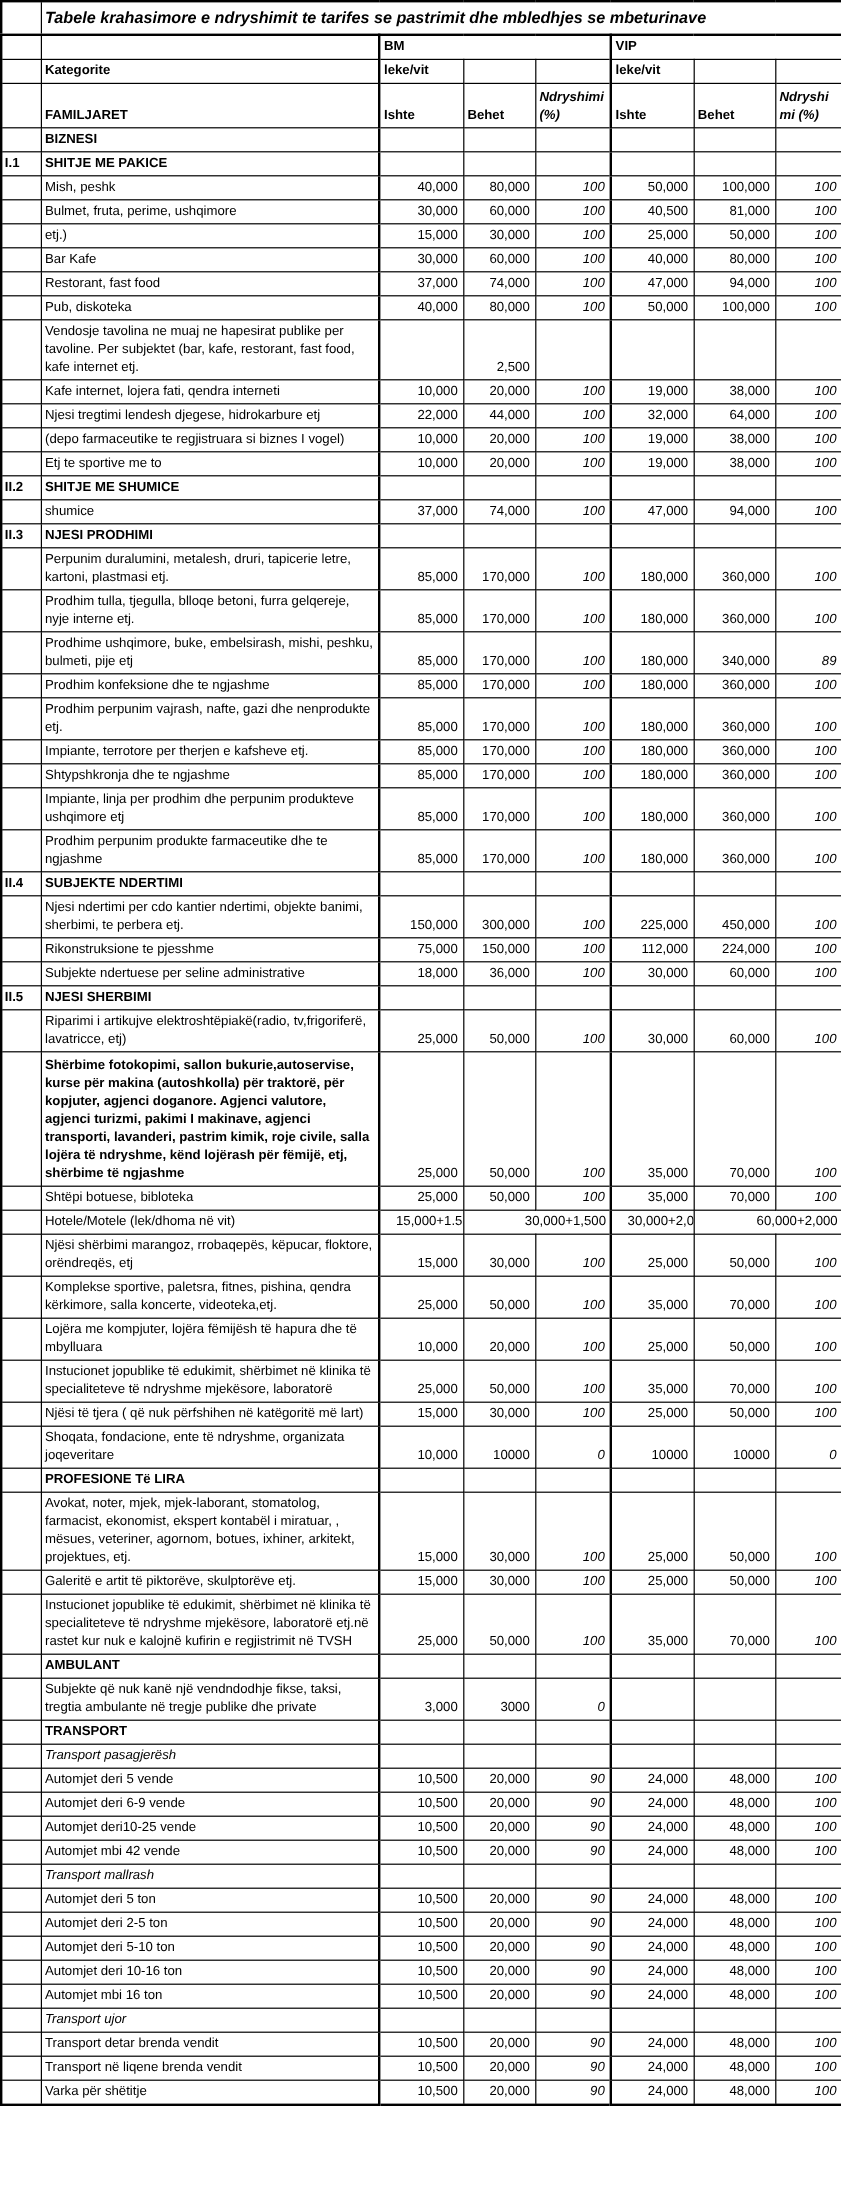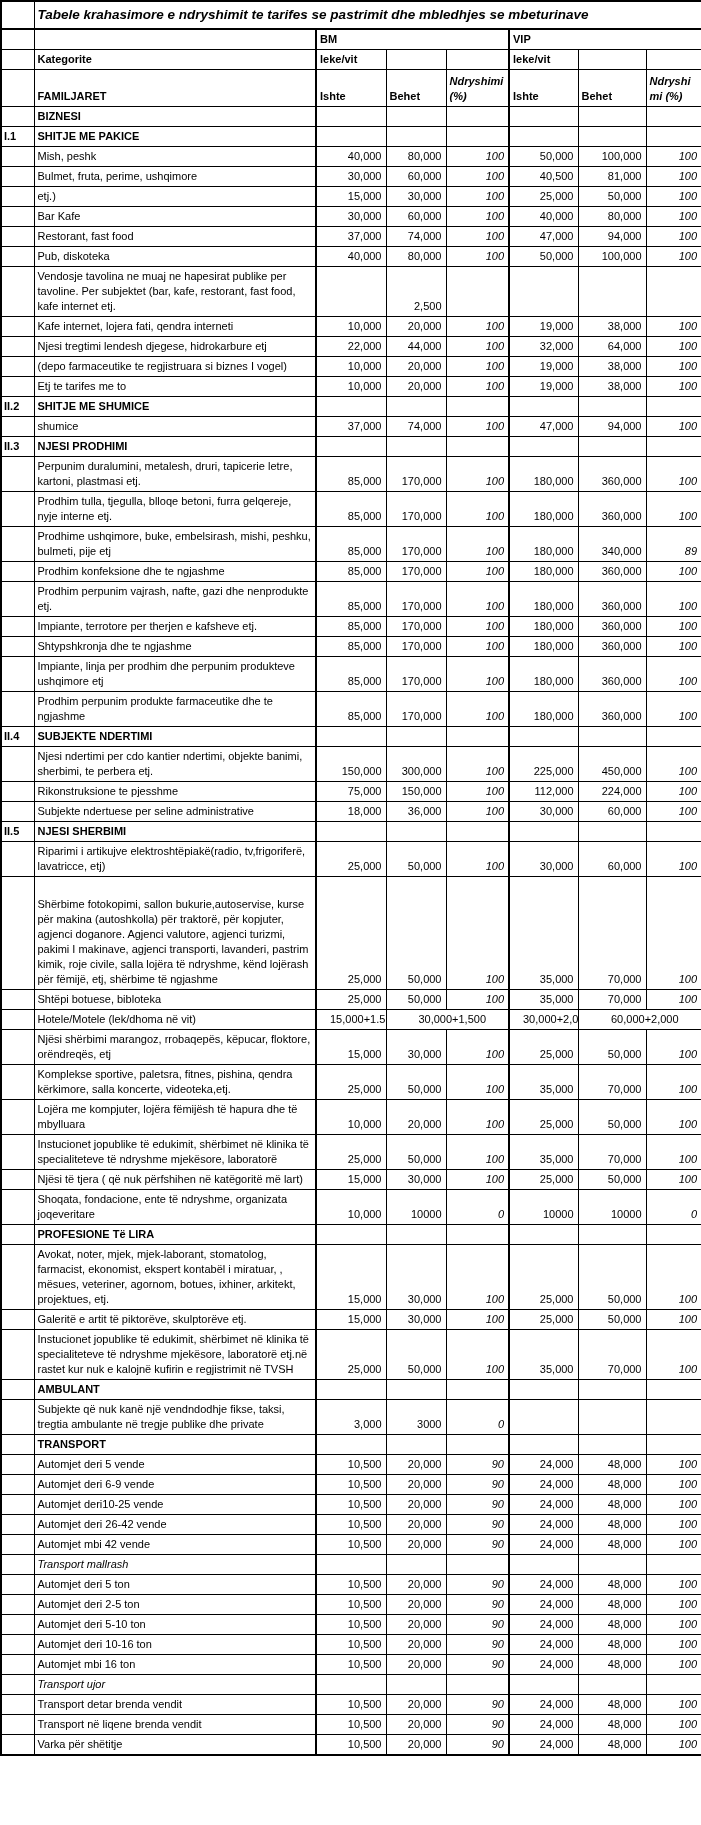--- a/index.html
+++ b/index.html
@@ -13,23 +13,23 @@
   .grp{font-weight:bold;text-align:left;}
   .hdr{font-weight:bold;text-align:left;}
   .hdr-i{font-weight:bold;font-style:italic;text-align:left;}
   .tall{height:32px;}
   .numcol{text-align:left;padding-left:2px;}
   .lbl{text-align:left;}
   .sec{font-weight:bold;margin-top:23px;}
   .ital{font-style:italic;}
   .val{text-align:right;padding-right:4px;white-space:nowrap;}
   .chg{text-align:right;padding-right:4px;font-style:italic;white-space:nowrap;}
-  .lft{text-align:center;padding-left:13px;white-space:nowrap;}
+  .lft{text-align:right;padding-left:13px;white-space:nowrap;}
   .bt{border-left:2px solid #000;}
-  .padtop{padding-top:20px;}
+  .padtop{padding-top:4px;font-weight:bold;}
 </style>
 </head>
 <body>
 
 <div class="wrap">
 <table>
   <colgroup>
     <col style="width:33px">
         <col style="width:282px">
     <col style="width:70px">
@@ -187,21 +187,21 @@
           <td class="lbl">(depo farmaceutike te regjistruara si biznes I vogel)</td>
           <td class="val bt">10,000</td>
           <td class="val">20,000</td>
           <td class="chg">100</td>
           <td class="val bt">19,000</td>
           <td class="val">38,000</td>
           <td class="chg">100</td>
         </tr>
         <tr>
           <td class="numcol"></td>
-          <td class="lbl">Etj te tarifes me to</td>
+          <td class="lbl">Etj te sportive me to</td>
           <td class="val bt">10,000</td>
           <td class="val">20,000</td>
           <td class="chg">100</td>
           <td class="val bt">19,000</td>
           <td class="val">38,000</td>
           <td class="chg">100</td>
         </tr>
         <tr>
           <td class="numcol sec">II.2</td>
           <td class="lbl sec">SHITJE ME SHUMICE</td>
@@ -535,20 +535,30 @@
           <td class="lbl sec">TRANSPORT</td>
           <td class="val bt"></td>
           <td class="val"></td>
           <td class="chg"></td>
           <td class="val bt"></td>
           <td class="val"></td>
           <td class="chg"></td>
         </tr>
         <tr>
           <td class="numcol"></td>
+          <td class="lbl ital">Transport pasagjerësh</td>
+          <td class="val bt"></td>
+          <td class="val"></td>
+          <td class="chg"></td>
+          <td class="val bt"></td>
+          <td class="val"></td>
+          <td class="chg"></td>
+        </tr>
+        <tr>
+          <td class="numcol"></td>
           <td class="lbl">Automjet deri 5 vende</td>
           <td class="val bt">10,500</td>
           <td class="val">20,000</td>
           <td class="chg">90</td>
           <td class="val bt">24,000</td>
           <td class="val">48,000</td>
           <td class="chg">100</td>
         </tr>
         <tr>
           <td class="numcol"></td>
@@ -556,30 +566,20 @@
           <td class="val bt">10,500</td>
           <td class="val">20,000</td>
           <td class="chg">90</td>
           <td class="val bt">24,000</td>
           <td class="val">48,000</td>
           <td class="chg">100</td>
         </tr>
         <tr>
           <td class="numcol"></td>
           <td class="lbl">Automjet deri10-25 vende</td>
-          <td class="val bt">10,500</td>
-          <td class="val">20,000</td>
-          <td class="chg">90</td>
-          <td class="val bt">24,000</td>
-          <td class="val">48,000</td>
-          <td class="chg">100</td>
-        </tr>
-        <tr>
-          <td class="numcol"></td>
-          <td class="lbl">Automjet deri 26-42 vende</td>
           <td class="val bt">10,500</td>
           <td class="val">20,000</td>
           <td class="chg">90</td>
           <td class="val bt">24,000</td>
           <td class="val">48,000</td>
           <td class="chg">100</td>
         </tr>
         <tr>
           <td class="numcol"></td>
           <td class="lbl">Automjet mbi 42  vende</td>

